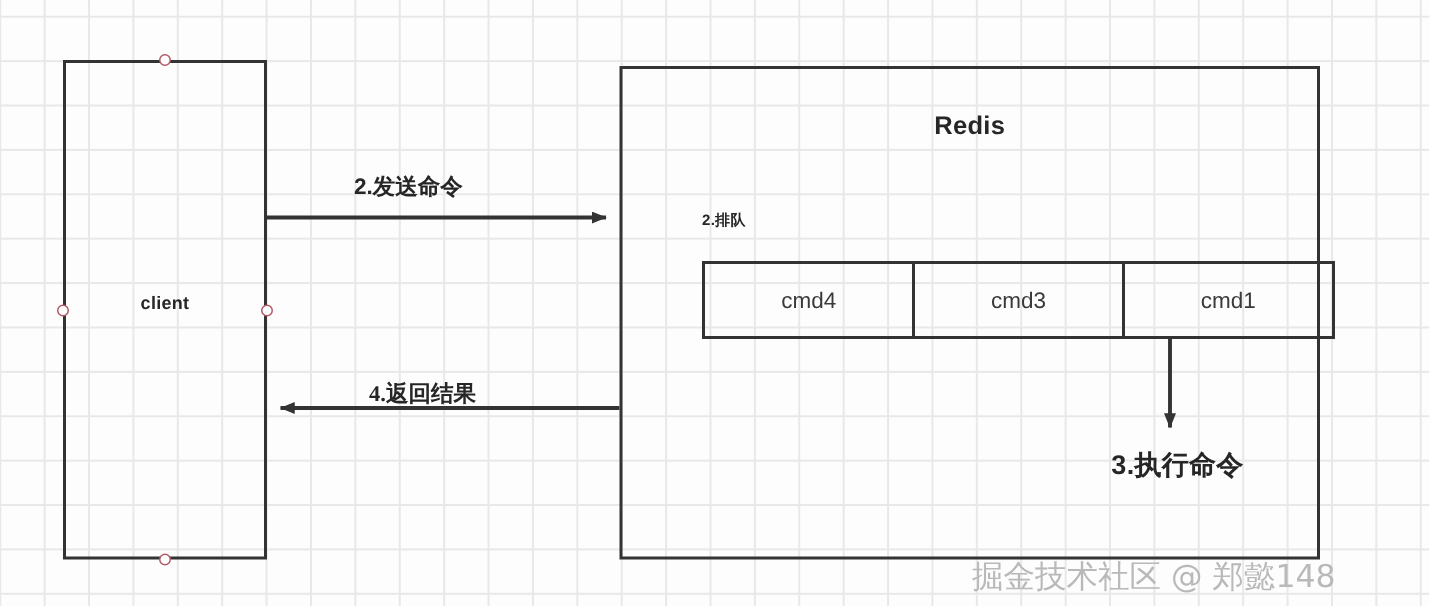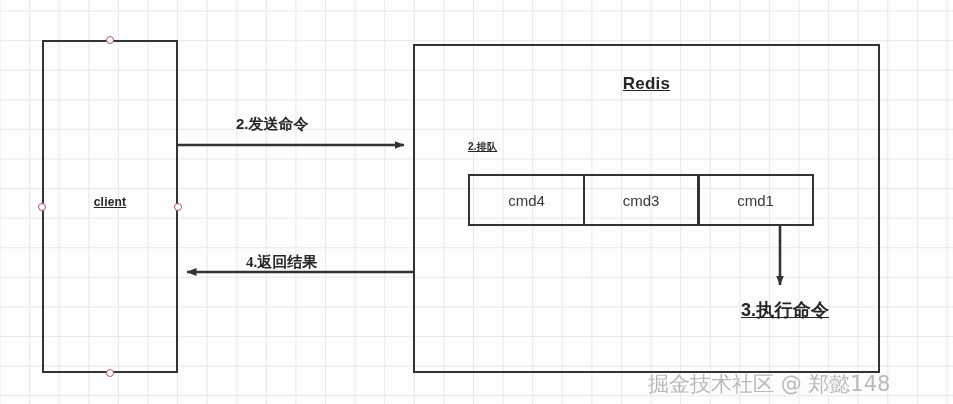--- a/index.html
+++ b/index.html
@@ -28,21 +28,20 @@
   }
   #client-box { left: 42px; top: 40px; width: 136px; height: 333px; }
   #redis-box  { left: 413px; top: 44px; width: 467px; height: 329px; }
 
   .box-label {
     position: absolute;
     font-weight: bold;
     color: #262626;
     white-space: nowrap;
     letter-spacing: 0.2px;
-    text-decoration: underline;
   }
   #client-label {
     left: 42px; top: 195px; width: 136px;
     text-align: center;
     font-size: 12px;
   }
   #redis-label {
     left: 413px; top: 74px; width: 467px;
     text-align: center;
     font-size: 17px;
@@ -54,21 +53,21 @@
   #exec-label {
     left: 660px; top: 298px; width: 250px;
     text-align: center;
     font-size: 18px;
   }
 
   
   #queue {
     position: absolute;
     left: 468px; top: 174px;
-    width: 346px; height: 52px;
+    width: 422px; height: 52px;
     display: flex;
     box-sizing: border-box;
   }
   .queue-cell {
     flex: 1 1 0;
     border: 2.5px solid #333333;
     margin-right: -2.5px;
     box-sizing: border-box;
     display: flex;
     align-items: center;

